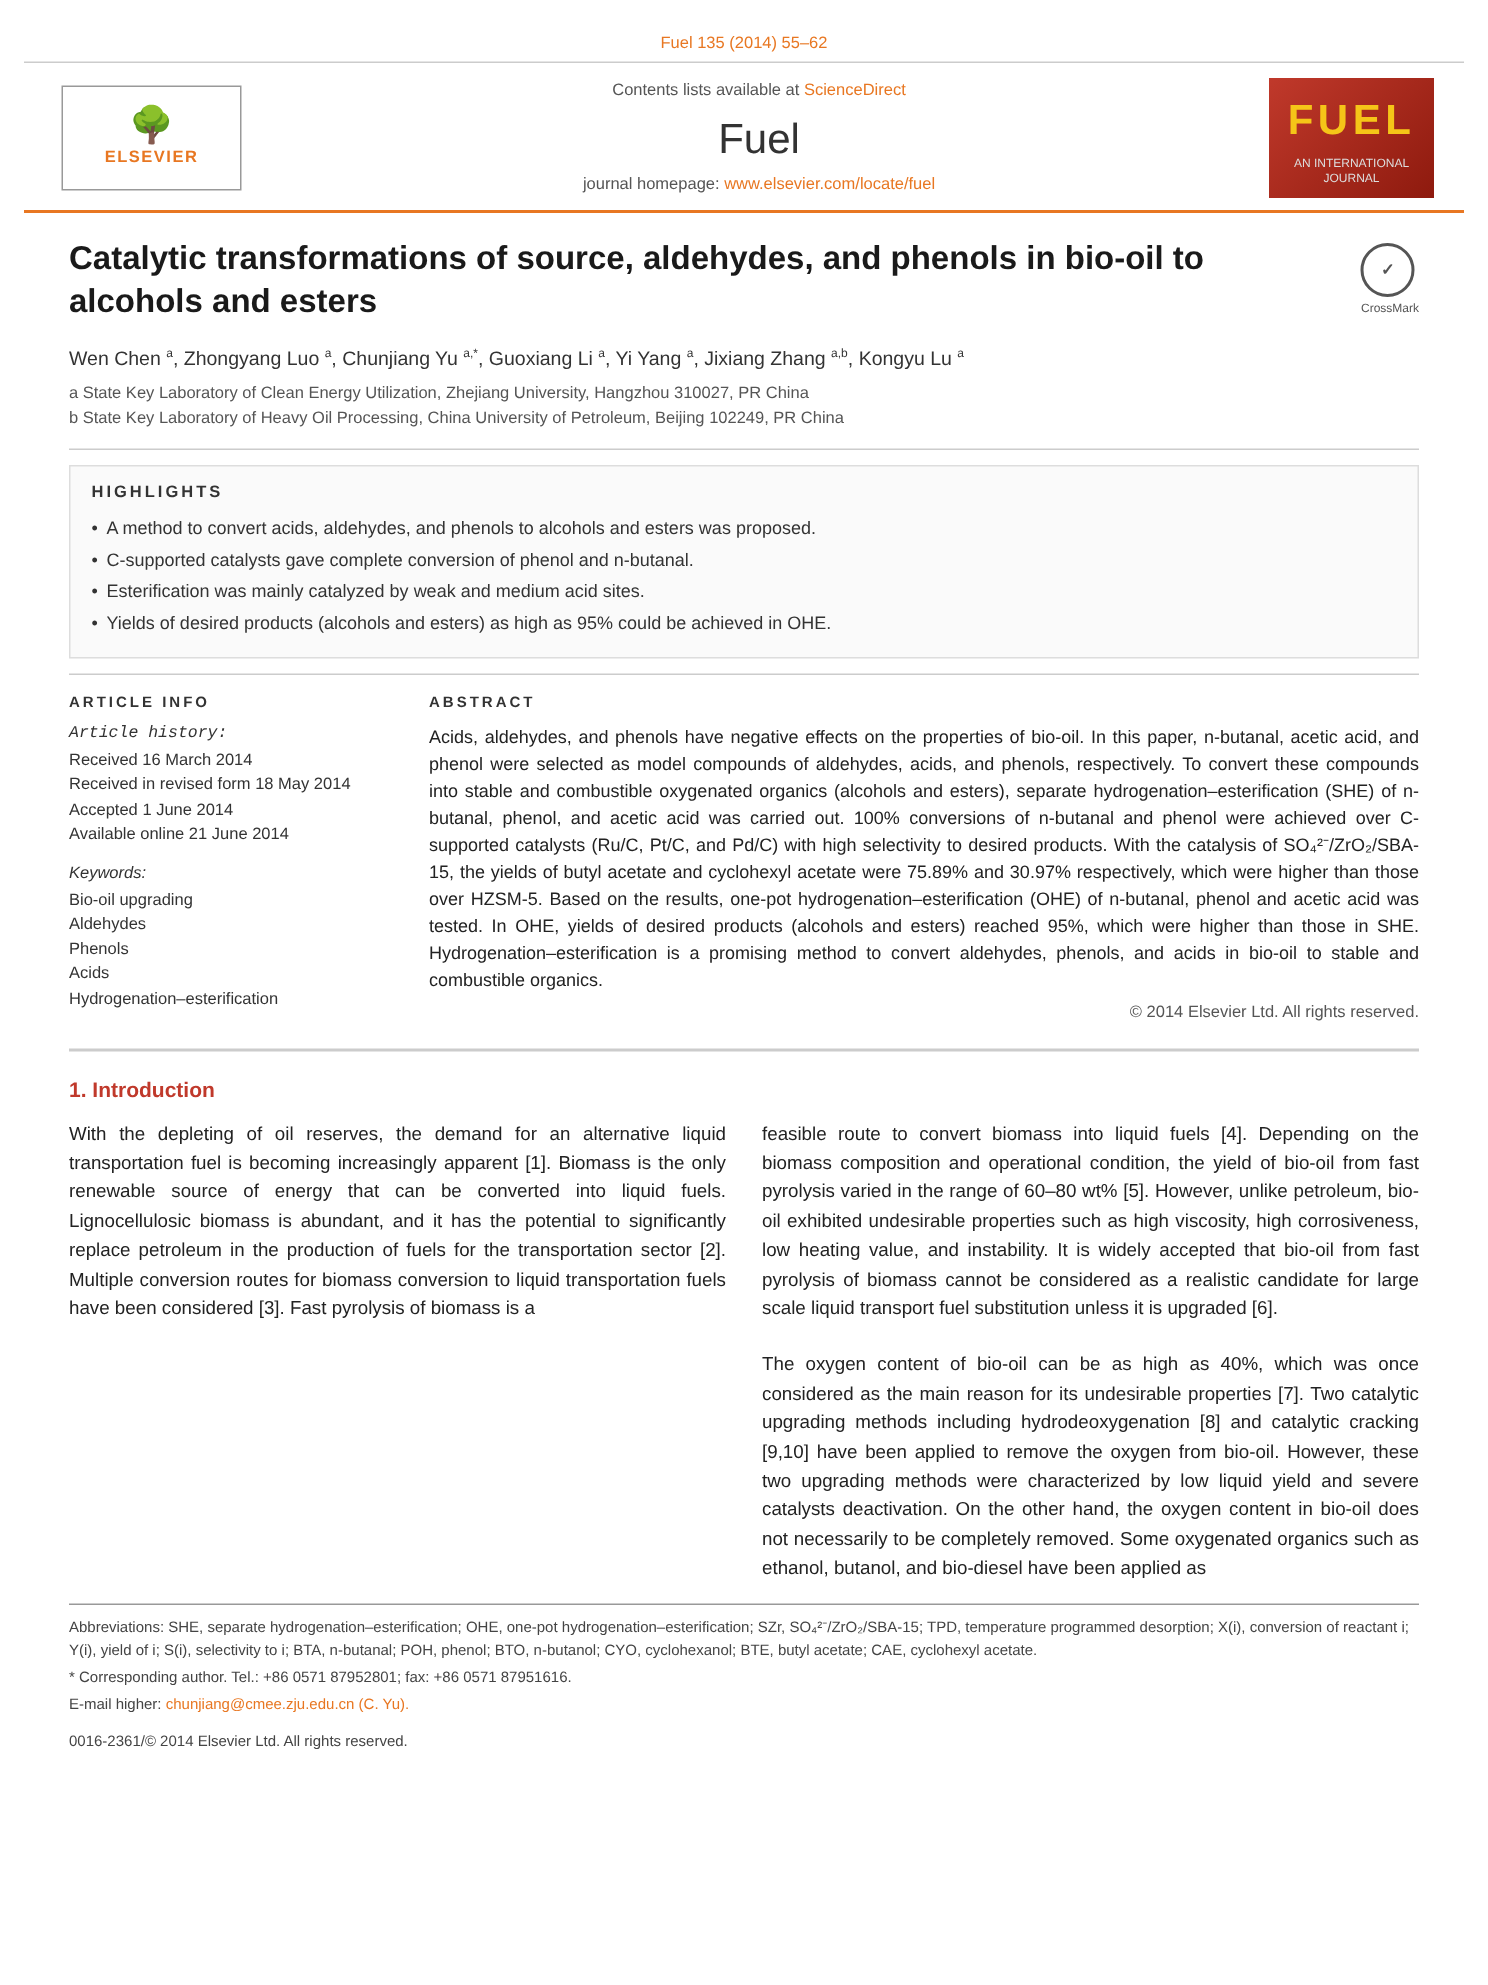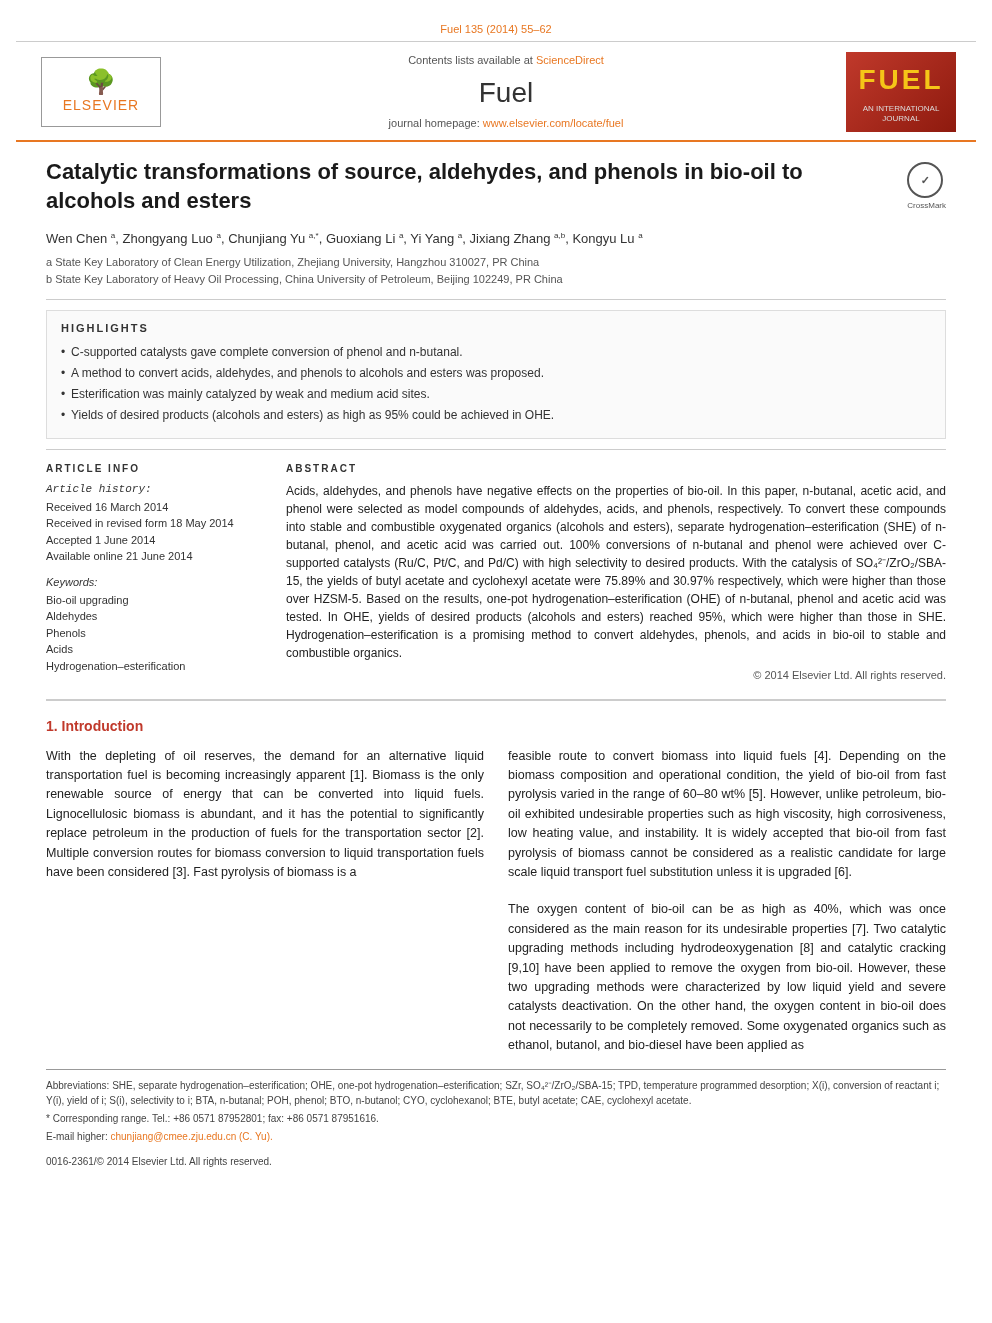--- a/index.html
+++ b/index.html
@@ -50,26 +50,26 @@
       flex-direction: column;
       align-items: center;
       justify-content: center;
     }
     .elsevier-tree {
       font-size: 24px;
       color: #555;
       line-height: 1;
     }
     .elsevier-text {
-      font-size: 14px;
+      font-size: 11px;
       font-family: Arial, sans-serif;
       color: #e87722;
       letter-spacing: 1px;
       margin-top: 2px;
-      font-weight: normal;
+      font-weight: bold;
     }
     .journal-center {
       flex: 1;
       text-align: center;
       padding: 0 20px;
     }
     .contents-line {
       font-size: 11px;
       font-family: Arial, sans-serif;
       color: #555;
@@ -395,22 +395,22 @@
 
     <div class="affiliations">
       <div>a State Key Laboratory of Clean Energy Utilization, Zhejiang University, Hangzhou 310027, PR China</div>
       <div>b State Key Laboratory of Heavy Oil Processing, China University of Petroleum, Beijing 102249, PR China</div>
     </div>
 
     <hr class="hr-thin">
 
     <div class="highlights-section">
       <div class="highlights-title">HIGHLIGHTS</div>
+      <div class="highlight-item">A method to convert acids, aldehydes, and phenols to alcohols and esters was proposed.</div>
       <div class="highlight-item">C-supported catalysts gave complete conversion of phenol and n-butanal.</div>
-      <div class="highlight-item">A method to convert acids, aldehydes, and phenols to alcohols and esters was proposed.</div>
       <div class="highlight-item">Esterification was mainly catalyzed by weak and medium acid sites.</div>
       <div class="highlight-item">Yields of desired products (alcohols and esters) as high as 95% could be achieved in OHE.</div>
     </div>
 
     <hr class="hr-thin">
 
     <div class="two-col">
 
       <div class="left-col">
         <div class="section-label">ARTICLE INFO</div>
@@ -456,21 +456,21 @@
         </div>
       </div>
     </div>
 
     <div class="footnotes-section">
       <div class="footnote-item">
         <span>Abbreviations:</span>
         <span>SHE, separate hydrogenation–esterification; OHE, one-pot hydrogenation–esterification; SZr, SO₄²⁻/ZrO₂/SBA-15; TPD, temperature programmed desorption; X(i), conversion of reactant i; Y(i), yield of i; S(i), selectivity to i; BTA, n-butanal; POH, phenol; BTO, n-butanol; CYO, cyclohexanol; BTE, butyl acetate; CAE, cyclohexyl acetate.</span>
       </div>
       <div class="footnote-item">
-        <span>* Corresponding range.</span>
+        <span>* Corresponding author.</span>
         <span>Tel.: +86 0571 87952801; fax: +86 0571 87951616.</span>
       </div>
       <div class="footnote-item">
         <span>E-mail higher:</span>
         <a class="footer-doi" href="#">chunjiang@cmee.zju.edu.cn (C. Yu).</a>
       </div>
       <div class="footer-links">
         <div>0016-2361/© 2014 Elsevier Ltd. All rights reserved.</div>
       </div>
     </div>

